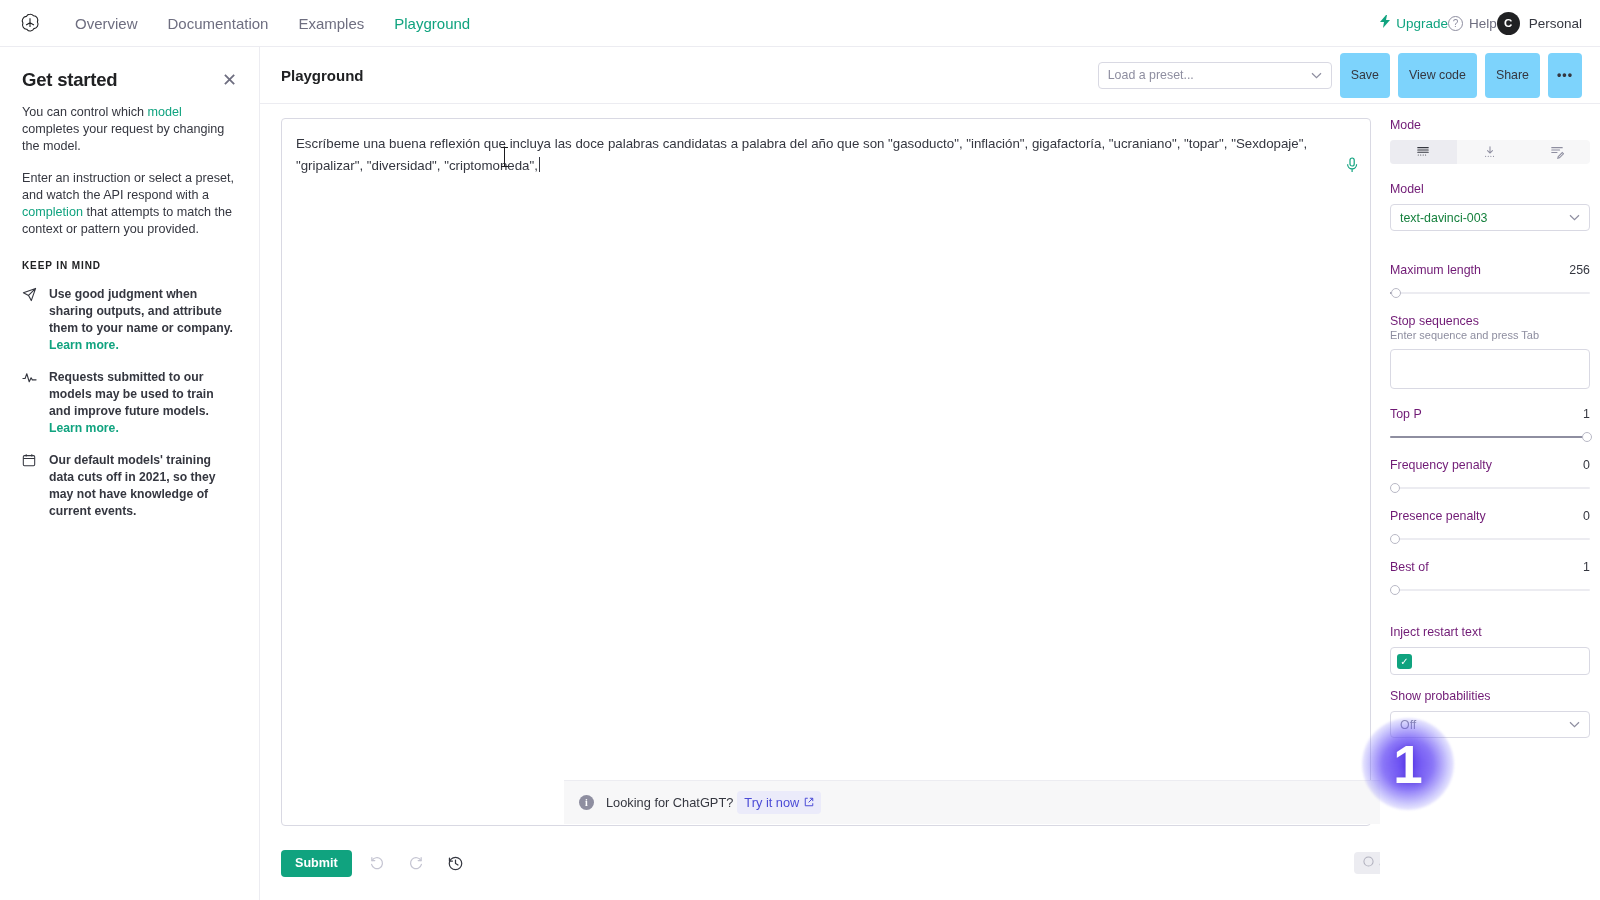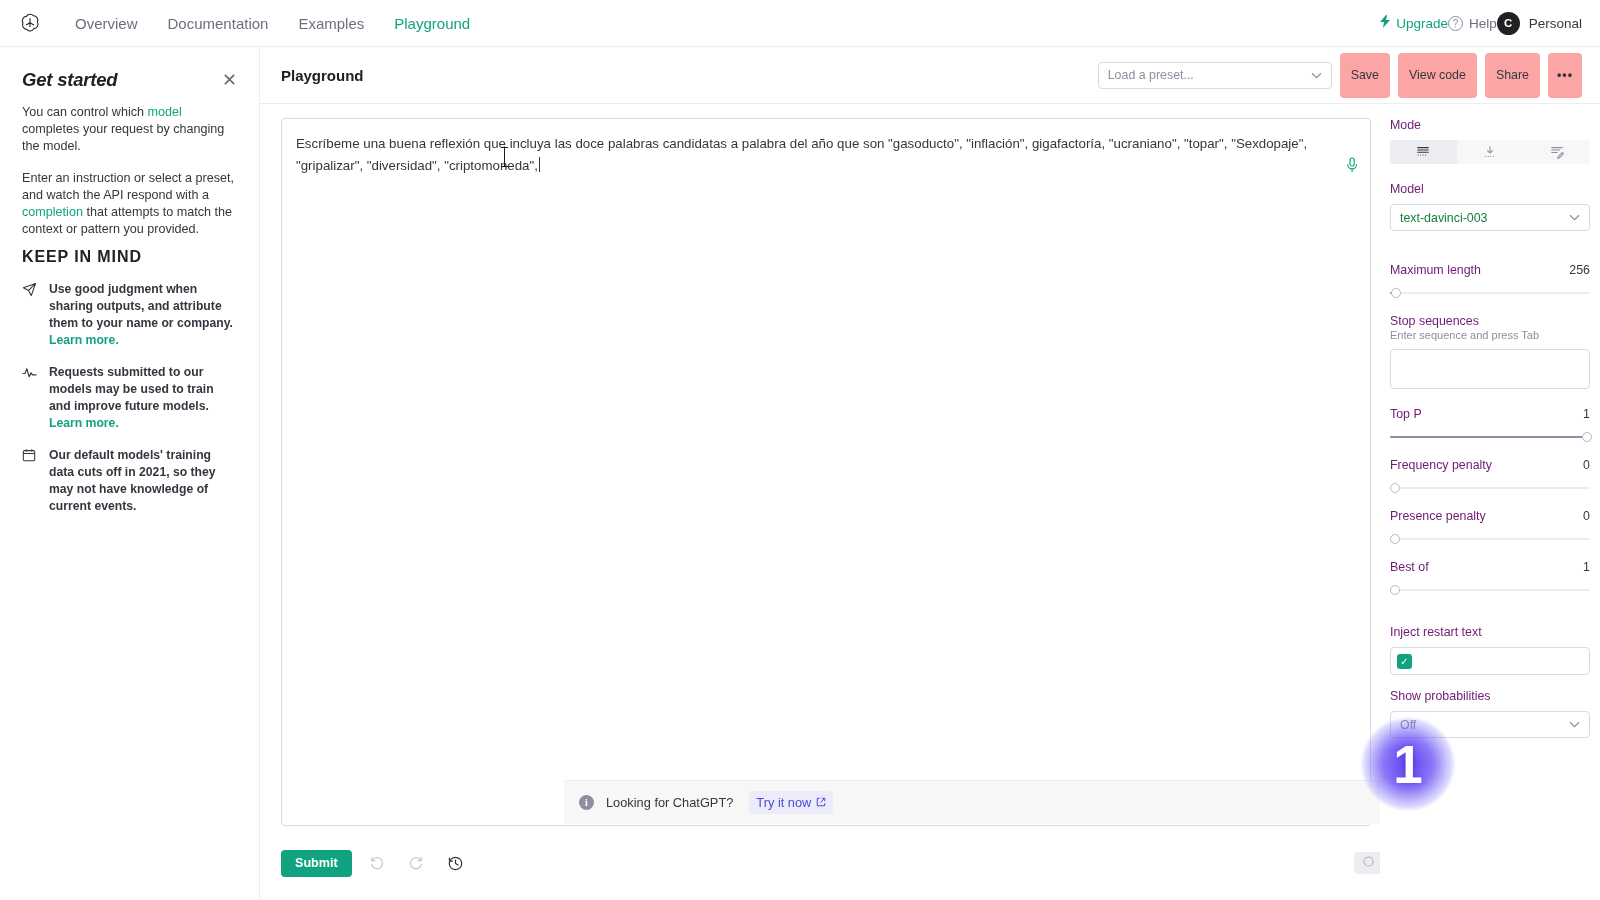--- a/index.html
+++ b/index.html
@@ -34,45 +34,45 @@
     width:15px;height:15px;border-radius:50%;border:1.3px solid #8e8ea0;
     font-size:10px;display:flex;align-items:center;justify-content:center;color:#8e8ea0;
   }
 
   
   .leftpanel {
     position: absolute; top: 47px; left: 0; width: 260px; height: 853px;
     background: #fff; border-right: 1px solid #ececf1; padding: 22px 22px 0 22px;
   }
   .gs-head { display:flex; align-items:flex-start; justify-content:space-between; }
-  .gs-title { font-size: 18.5px; font-weight: 700; color:#202123; letter-spacing: -0.2px; font-style: italic; }
+  .gs-title { font-size: 18.5px; font-weight: 700; color:#202123; letter-spacing: -0.2px; }
   .gs-close { font-size: 18px; color:#6e6e80; cursor:pointer; line-height:1; margin-top:2px;}
   .gs-para { font-size: 12.6px; line-height: 17px; color: #353740; margin-top: 15px; }
   .gs-para.second { margin-top: 13px; }
   .gs-link { color: #10a37f; cursor:pointer; }
-  .kim { font-size: 16px; font-weight: 700; letter-spacing: 0.9px; color:#202123; margin-top: 10px; }
+  .kim { font-size: 10px; font-weight: 700; letter-spacing: 0.9px; color:#202123; margin-top: 22px; }
   .kim-item { display:flex; gap: 11px; margin-top: 15px; }
   .kim-ico { width:16px; flex: 0 0 16px; color:#353740; padding-top:1px; }
   .kim-text { font-size: 12.2px; line-height: 17px; color:#353740;font-weight:bold; }
 
   
   .mainhead {
     position:absolute; top:47px; left:260px; width:1340px; height:57px;
     display:flex; align-items:center; border-bottom:1px solid #ececf1; background:#fff;
   }
   .pg-title { margin-left: 21px; font-size: 15px; font-weight: 700; color:#202123; }
   .head-right { margin-left:auto; display:flex; align-items:center; gap:8px; margin-right:18px; }
   .preset-select {
     width: 234px; height: 27px; border: 1px solid #d9d9e3; border-radius: 4px;
     display:flex; align-items:center; padding: 0 9px; background:#fff; cursor:pointer;
   }
   .preset-placeholder { font-size: 12.4px; color: #8e8ea0; }
   .chev { margin-left:auto; color:#8e8ea0; font-size:10px; }
   .btn-soft {
-    height: 45px; padding: 0 11px; background:#fca5a5; border-radius:4px;
+    height: 45px; padding: 0 11px; background:#7dd3fc; border-radius:4px;
     display:flex; align-items:center; font-size:12.4px; color:#353740; cursor:pointer;
   }
   .btn-soft.dots { padding: 0 9px; font-weight:700; letter-spacing:1px; }
 
   
   .editor-wrap {
     position:absolute; top:118px; left:281px; width:1090px; height:708px;
     border:1px solid #d9d9e3; border-radius:4px; background:#fff;
   }
   .editor-text {
@@ -99,21 +99,21 @@
     background:#f7f7f8; border-top:1px solid #ececf1;
     display:flex; align-items:center; padding: 0 15px;
   }
   .info-dot {
     width:15px;height:15px;border-radius:50%;background:#8e8ea0;color:#fff;
     font-size:10px;font-weight:700;display:flex;align-items:center;justify-content:center;
     font-family:"Liberation Serif", serif;
   }
   .cg-text { font-size:12.8px; color:#353740; margin-left:12px; }
   .cg-try {
-    margin-left: 16px; font-size:12.8px; color:#4b4bd6; background:#ebebfa;
+    margin-left: 4px; font-size:12.8px; color:#4b4bd6; background:#ebebfa;
     padding: 4px 7px; border-radius:4px; cursor:pointer; display:flex; align-items:center; gap:5px;
   }
 
   
   .bottombar {
     position:absolute; left:260px; top:826px; width:1340px; height:74px;
     display:flex; align-items:center; background:#fff;
   }
   .submit-btn {
     margin-left:21px; height:27px; padding:0 14px; background:#10a37f; color:#fff;

